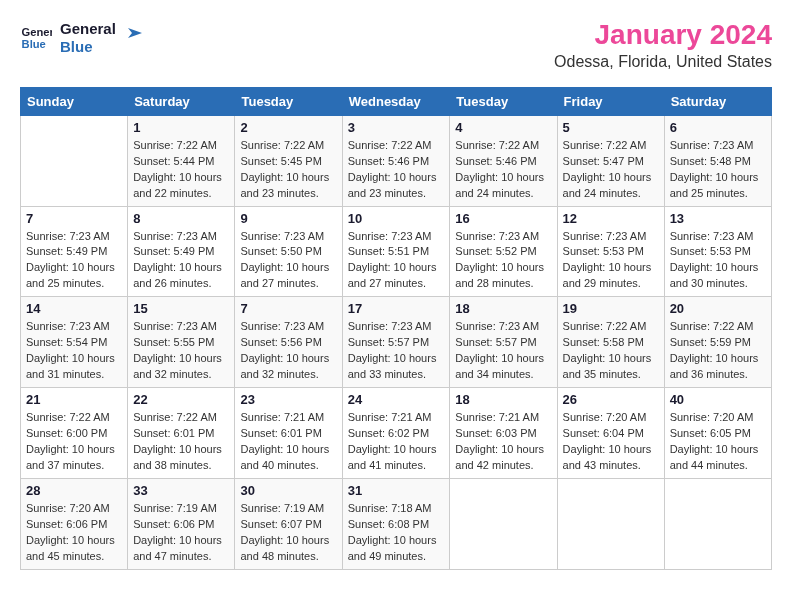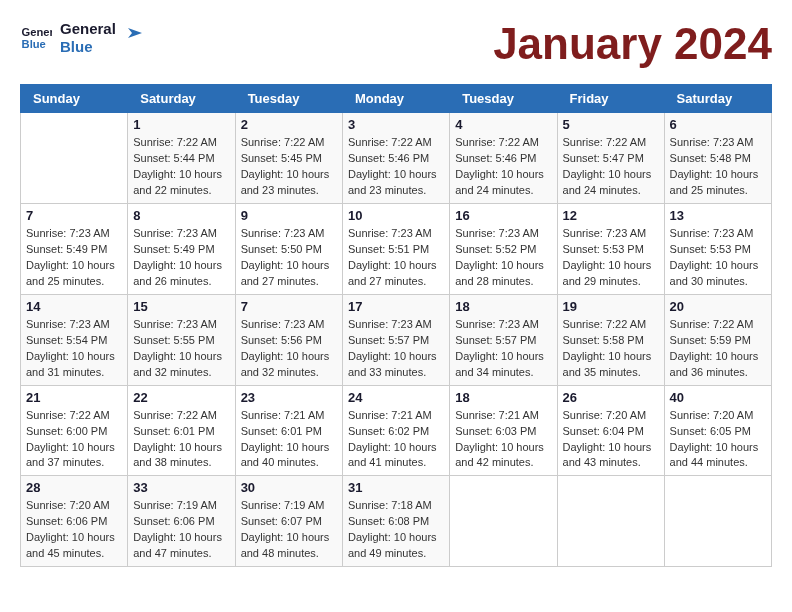--- a/index.html
+++ b/index.html
@@ -22,40 +22,40 @@
       gap: 4px;
     }
     .logo-icon {
       width: 32px;
       height: 32px;
     }
     .title-section {
       text-align: right;
     }
     .calendar-title {
-      font-size: 44px;
+      font-size: 28px;
       font-weight: bold;
-      color: #7f1d1d;
+      color: #ec4899;
       line-height: 1.1;
     }
     .calendar-subtitle {
       font-size: 16px;
       color: #333;
       margin-top: 2px;
     }
     table {
       width: 100%;
       border-collapse: collapse;
       font-size: 11px;
     }
     thead tr th {
       background-color: #2a6db5;
       color: #fff;
       text-align: left;
-      padding: 6px 12px;
+      padding: 6px 6px;
       font-size: 13px;
       font-weight: bold;
       border: 1px solid #2a6db5;
     }
     tbody tr td {
       border: 1px solid #ccc;
       vertical-align: top;
       padding: 4px 5px;
       width: 108px;
       min-height: 80px;
@@ -92,30 +92,31 @@
     <div style="display:flex; flex-direction:column; margin-left:4px;">
       <span style="font-size:15px; font-weight:bold; color:#1a1a2e; line-height:1.2;">General</span>
       <span style="font-size:15px; font-weight:bold; color:#2a6db5; line-height:1.2;">Blue</span>
     </div>
     <svg width="22" height="22" viewBox="0 0 22 22" style="margin-left:2px; margin-top:-10px;">
       <polygon points="6,6 20,11 6,16 10,11" fill="#2a6db5"></polygon>
     </svg>
   </div>
   <div class="title-section">
     <div class="calendar-title">January 2024</div>
+    <div class="calendar-subtitle">Odessa, Florida, United States</div>
   </div>
 </div>
 
 <table>
   <thead>
     <tr>
     <th>Sunday</th>
         <th>Saturday</th>
         <th>Tuesday</th>
-        <th>Monday</th>
+        <th>Wednesday</th>
         <th>Tuesday</th>
         <th>Friday</th>
         <th>Saturday</th>
       </tr>
   </thead>
   <tbody id="calendar-body">
   <tr>
         <td class="empty-cell"></td>
         <td>
           <div class="day-number">1</div>

